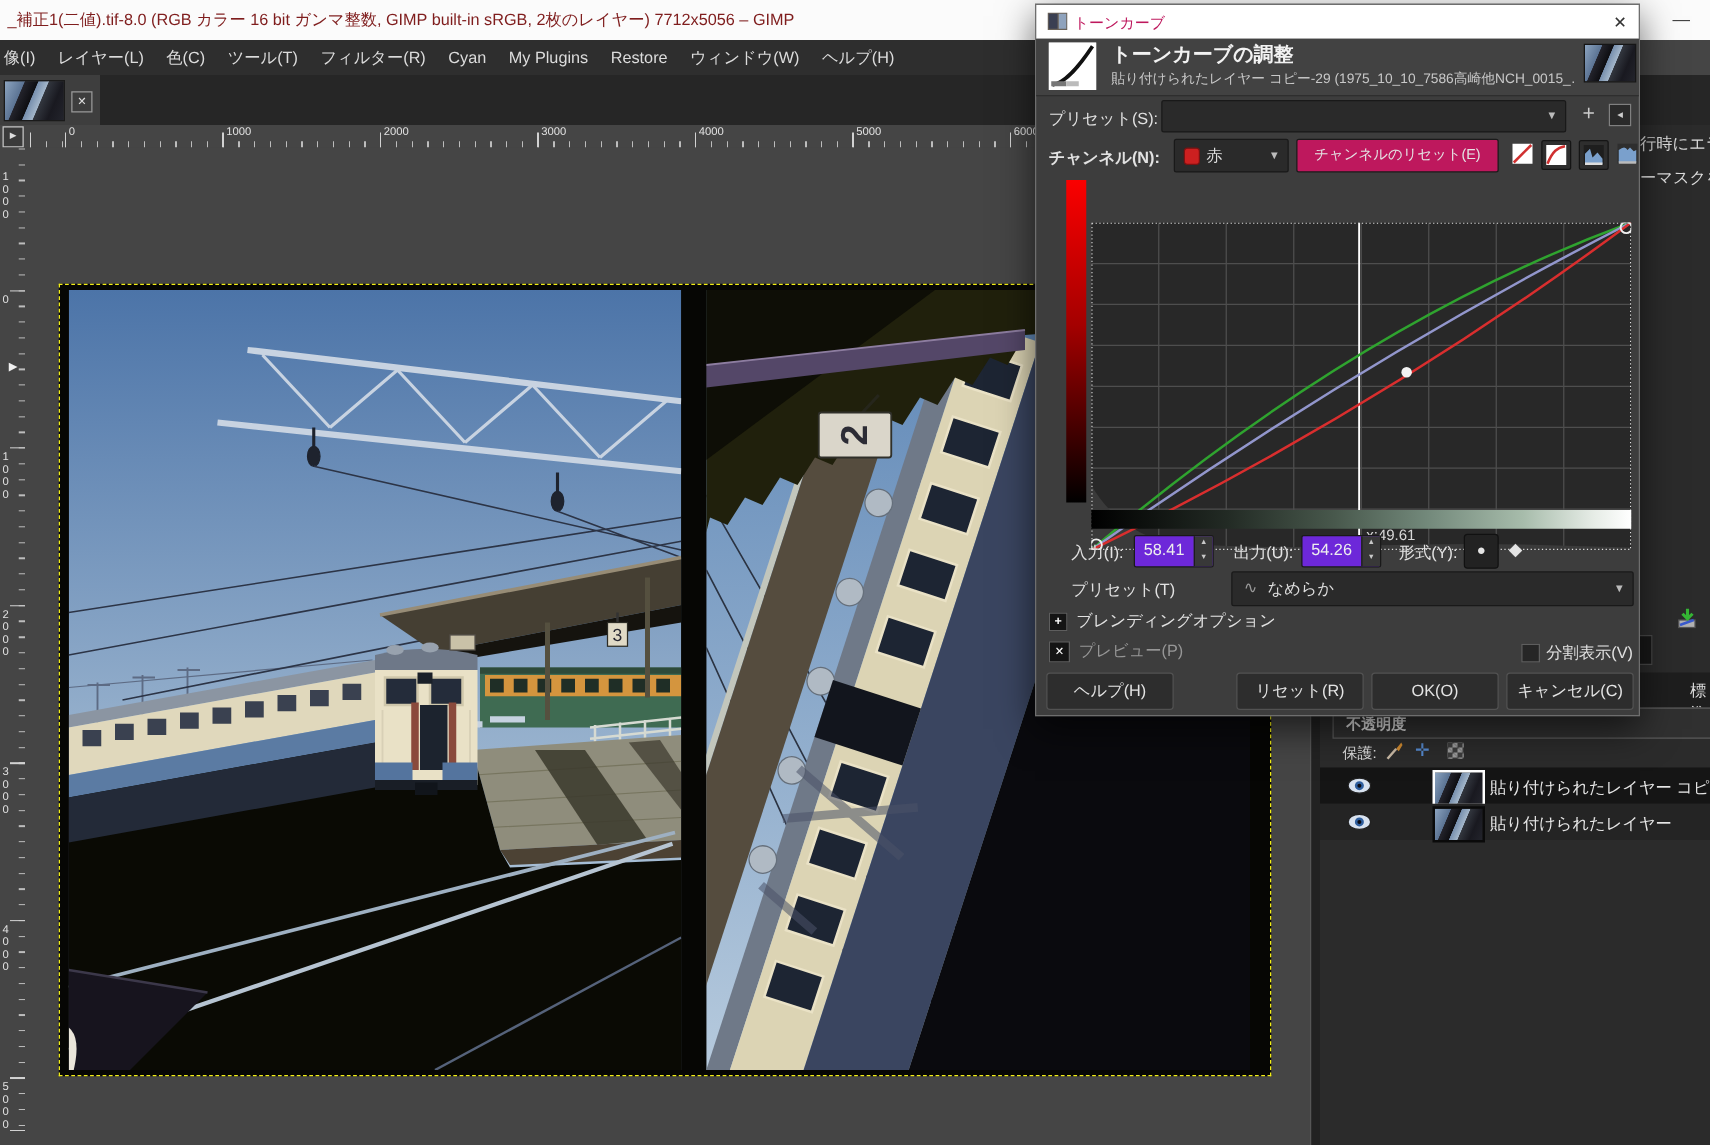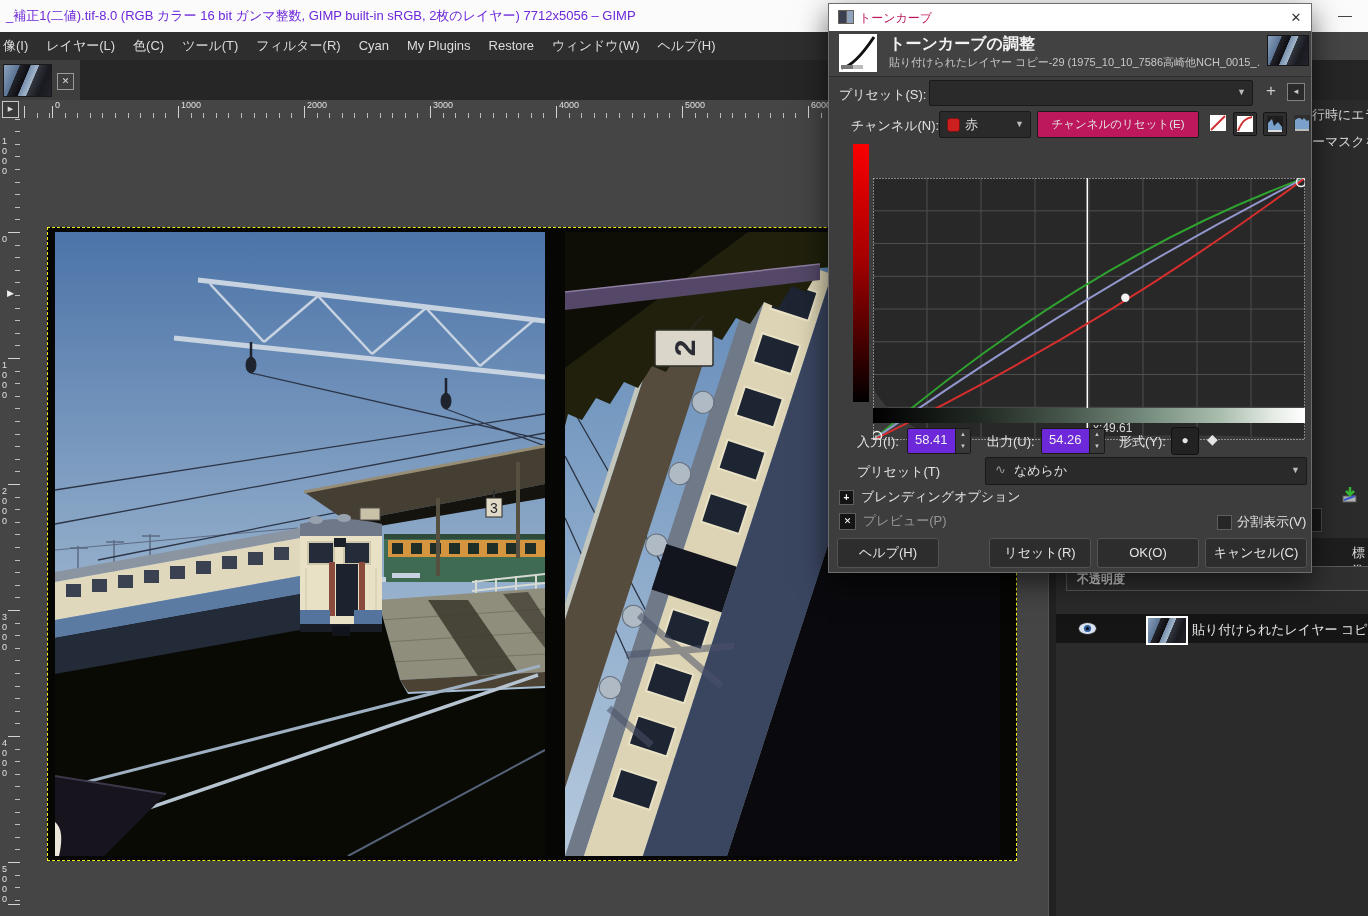--- a/index.html
+++ b/index.html
@@ -1,19 +1,19 @@
 <!DOCTYPE html>
 <html><head>
 <meta charset="utf-8">
 <style>
   html,body{margin:0;padding:0;width:1368px;height:916px;overflow:hidden;background:#454545;
     font-family:"Liberation Sans","DejaVu Sans",sans-serif;}
   .abs{position:absolute;}
   
-  #titlebar{left:0;top:0;width:1368px;height:32px;background:#fbfbfb;color:#6d28d9;font-size:13px;line-height:32px;}
+  #titlebar{left:0;top:0;width:1368px;height:32px;background:#fbfbfb;color:#7f1d1d;font-size:13px;line-height:32px;}
   #titlebar .ttl{padding-left:6px;white-space:nowrap;}
   #win-min{left:1322px;top:0;width:46px;height:32px;text-align:center;color:#444;font-size:14px;line-height:30px;}
   #menubar{left:0;top:32px;width:1244px;height:28px;background:#2e2e2e;border-bottom:1px solid #232323;
     display:flex;align-items:center;color:#dcdcdc;font-size:13px;}
   #menubar .mi{padding:0 9px;line-height:28px;white-space:nowrap;cursor:default;}
   #menubar .mi:first-child{padding-left:3px;}
   #tabstrip{left:0;top:60px;width:1368px;height:40px;background:#262626;}
   #tab-active{left:0;top:0;width:80px;height:40px;background:#3e3e3e;}
   .thumb-img{background:
     linear-gradient(113deg,#8ca4c0 0%,#5c7494 26%,#23232b 27%,#0e0e12 44%,#7890ae 45%,#a3b6ca 58%,#32363e 59%,#191920 78%,#23242c 100%);}
@@ -319,28 +319,46 @@
     <path d="M4,14 L15,10" stroke="#3a5acc" stroke-width="2"></path>
     <path d="M10,1 V8 M6,5 L10,9 L14,5" stroke="#35b535" stroke-width="2.5" fill="none"></path>
   </svg>
   <div class="abs" style="left:250px;top:408px;width:14px;height:22px;background:#181818;border:1px solid #4a4a4a"></div>
   <div id="mode-row" class="abs">
     <span>標準</span>
   </div>
   <div id="opacity-row" class="abs">
     <span>不透明度</span>
   </div>
+  <div id="protect-row" class="abs">
+    <span class="dock-txt" style="left:18px;top:2px;font-size:12px">保護:</span>
+    <svg class="abs" style="left:52px;top:1px" width="16" height="16" viewBox="0 0 16 16">
+      <path d="M2,14 L9,6" stroke="#c9b9a5" stroke-width="2"></path>
+      <path d="M9,6 L13,1 L14,3 L11,8 Z" fill="#d08a30"></path>
+    </svg>
+    <div class="abs" style="left:76px;top:0;color:#5588cc;font-weight:bold;font-size:14px">✛</div>
+    <div class="abs checker" style="left:102px;top:2px;width:13px;height:13px"></div>
+  </div>
   <div class="layer-row" style="top:514px;background:#151515">
     <svg class="eye" width="19" height="13" viewBox="0 0 19 13">
       <ellipse cx="9.5" cy="6.5" rx="9" ry="6" fill="#d8e2f0" stroke="#222"></ellipse>
       <circle cx="9.5" cy="6.5" r="3.6" fill="#2e5e9e"></circle>
         <circle cx="9.5" cy="6.5" r="1.6" fill="#0a0a12"></circle>
     </svg>
     <div class="lthumb thumb-img" style="border:2px solid #fff"></div>
     <div class="lname">貼り付けられたレイヤー コピー</div>
+  </div>
+  <div class="layer-row" style="top:543px;background:#242424">
+    <svg class="eye" width="19" height="13" viewBox="0 0 19 13">
+      <ellipse cx="9.5" cy="6.5" rx="9" ry="6" fill="#d8e2f0" stroke="#222"></ellipse>
+      <circle cx="9.5" cy="6.5" r="3.6" fill="#2e5e9e"></circle>
+        <circle cx="9.5" cy="6.5" r="1.6" fill="#0a0a12"></circle>
+    </svg>
+    <div class="lthumb thumb-img" style="border:2px solid #0a0a0a"></div>
+    <div class="lname">貼り付けられたレイヤー</div>
   </div>
 </div>
 
 <div id="dialog" class="abs">
   <div id="dlg-titlebar" class="abs">
     <svg id="dlg-icon" class="abs" width="16" height="14">
       <rect width="16" height="14" fill="#6a6258"></rect>
         <rect x="1" y="1" width="7" height="12" fill="#3a3f52"></rect>
       <rect x="9" y="1" width="6" height="12" fill="#8fa3bd"></rect>
     </svg>
@@ -361,21 +379,21 @@
   </div>
 
   <div class="dlabel" style="left:10px;top:82px">プリセット(S):</div>
   <div class="combo" style="left:100px;top:76px;width:322px;height:24px">
     <span class="abs" style="left:8px;top:4px"></span>
     <span class="arrow">▼</span>
   </div>
   <div class="abs" style="left:432px;top:77px;width:20px;height:20px;color:#ccc;font-size:17px;line-height:20px;text-align:center">+</div>
   <div class="abs" style="left:458px;top:79px;width:16px;height:16px;border:1px solid #808080;background:#2a2a2a;color:#ccc;font-size:9px;line-height:15px;text-align:center">◂</div>
 
-  <div class="dlabel" style="left:22px;top:113px;font-weight:normal">チャンネル(N):</div>
+  <div class="dlabel" style="left:10px;top:113px;font-weight:bold">チャンネル(N):</div>
   <div class="combo" style="left:110px;top:107px;width:90px;height:25px">
     <span class="abs" style="left:7px;top:6px;width:11px;height:12px;background:#cc2020;border:1px solid #7a1212;border-radius:3px"></span>
     <span class="abs" style="left:25px;top:4px">赤</span>
     <span class="arrow">▼</span>
   </div>
   <div class="gbtn" style="left:208px;top:107px;width:160px;height:25px;line-height:24px;font-size:11.5px;border-radius:2px;border-color:#1a1a1a;background:#be185d">チャンネルのリセット(E)</div>
   <div class="icbtn" style="left:378px;top:108px">
     <svg width="22" height="22">
         <rect x="3" y="3" width="16" height="16" fill="#fff"></rect>
         <path d="M4,18 L18,4" stroke="#d03030" stroke-width="2"></path>

